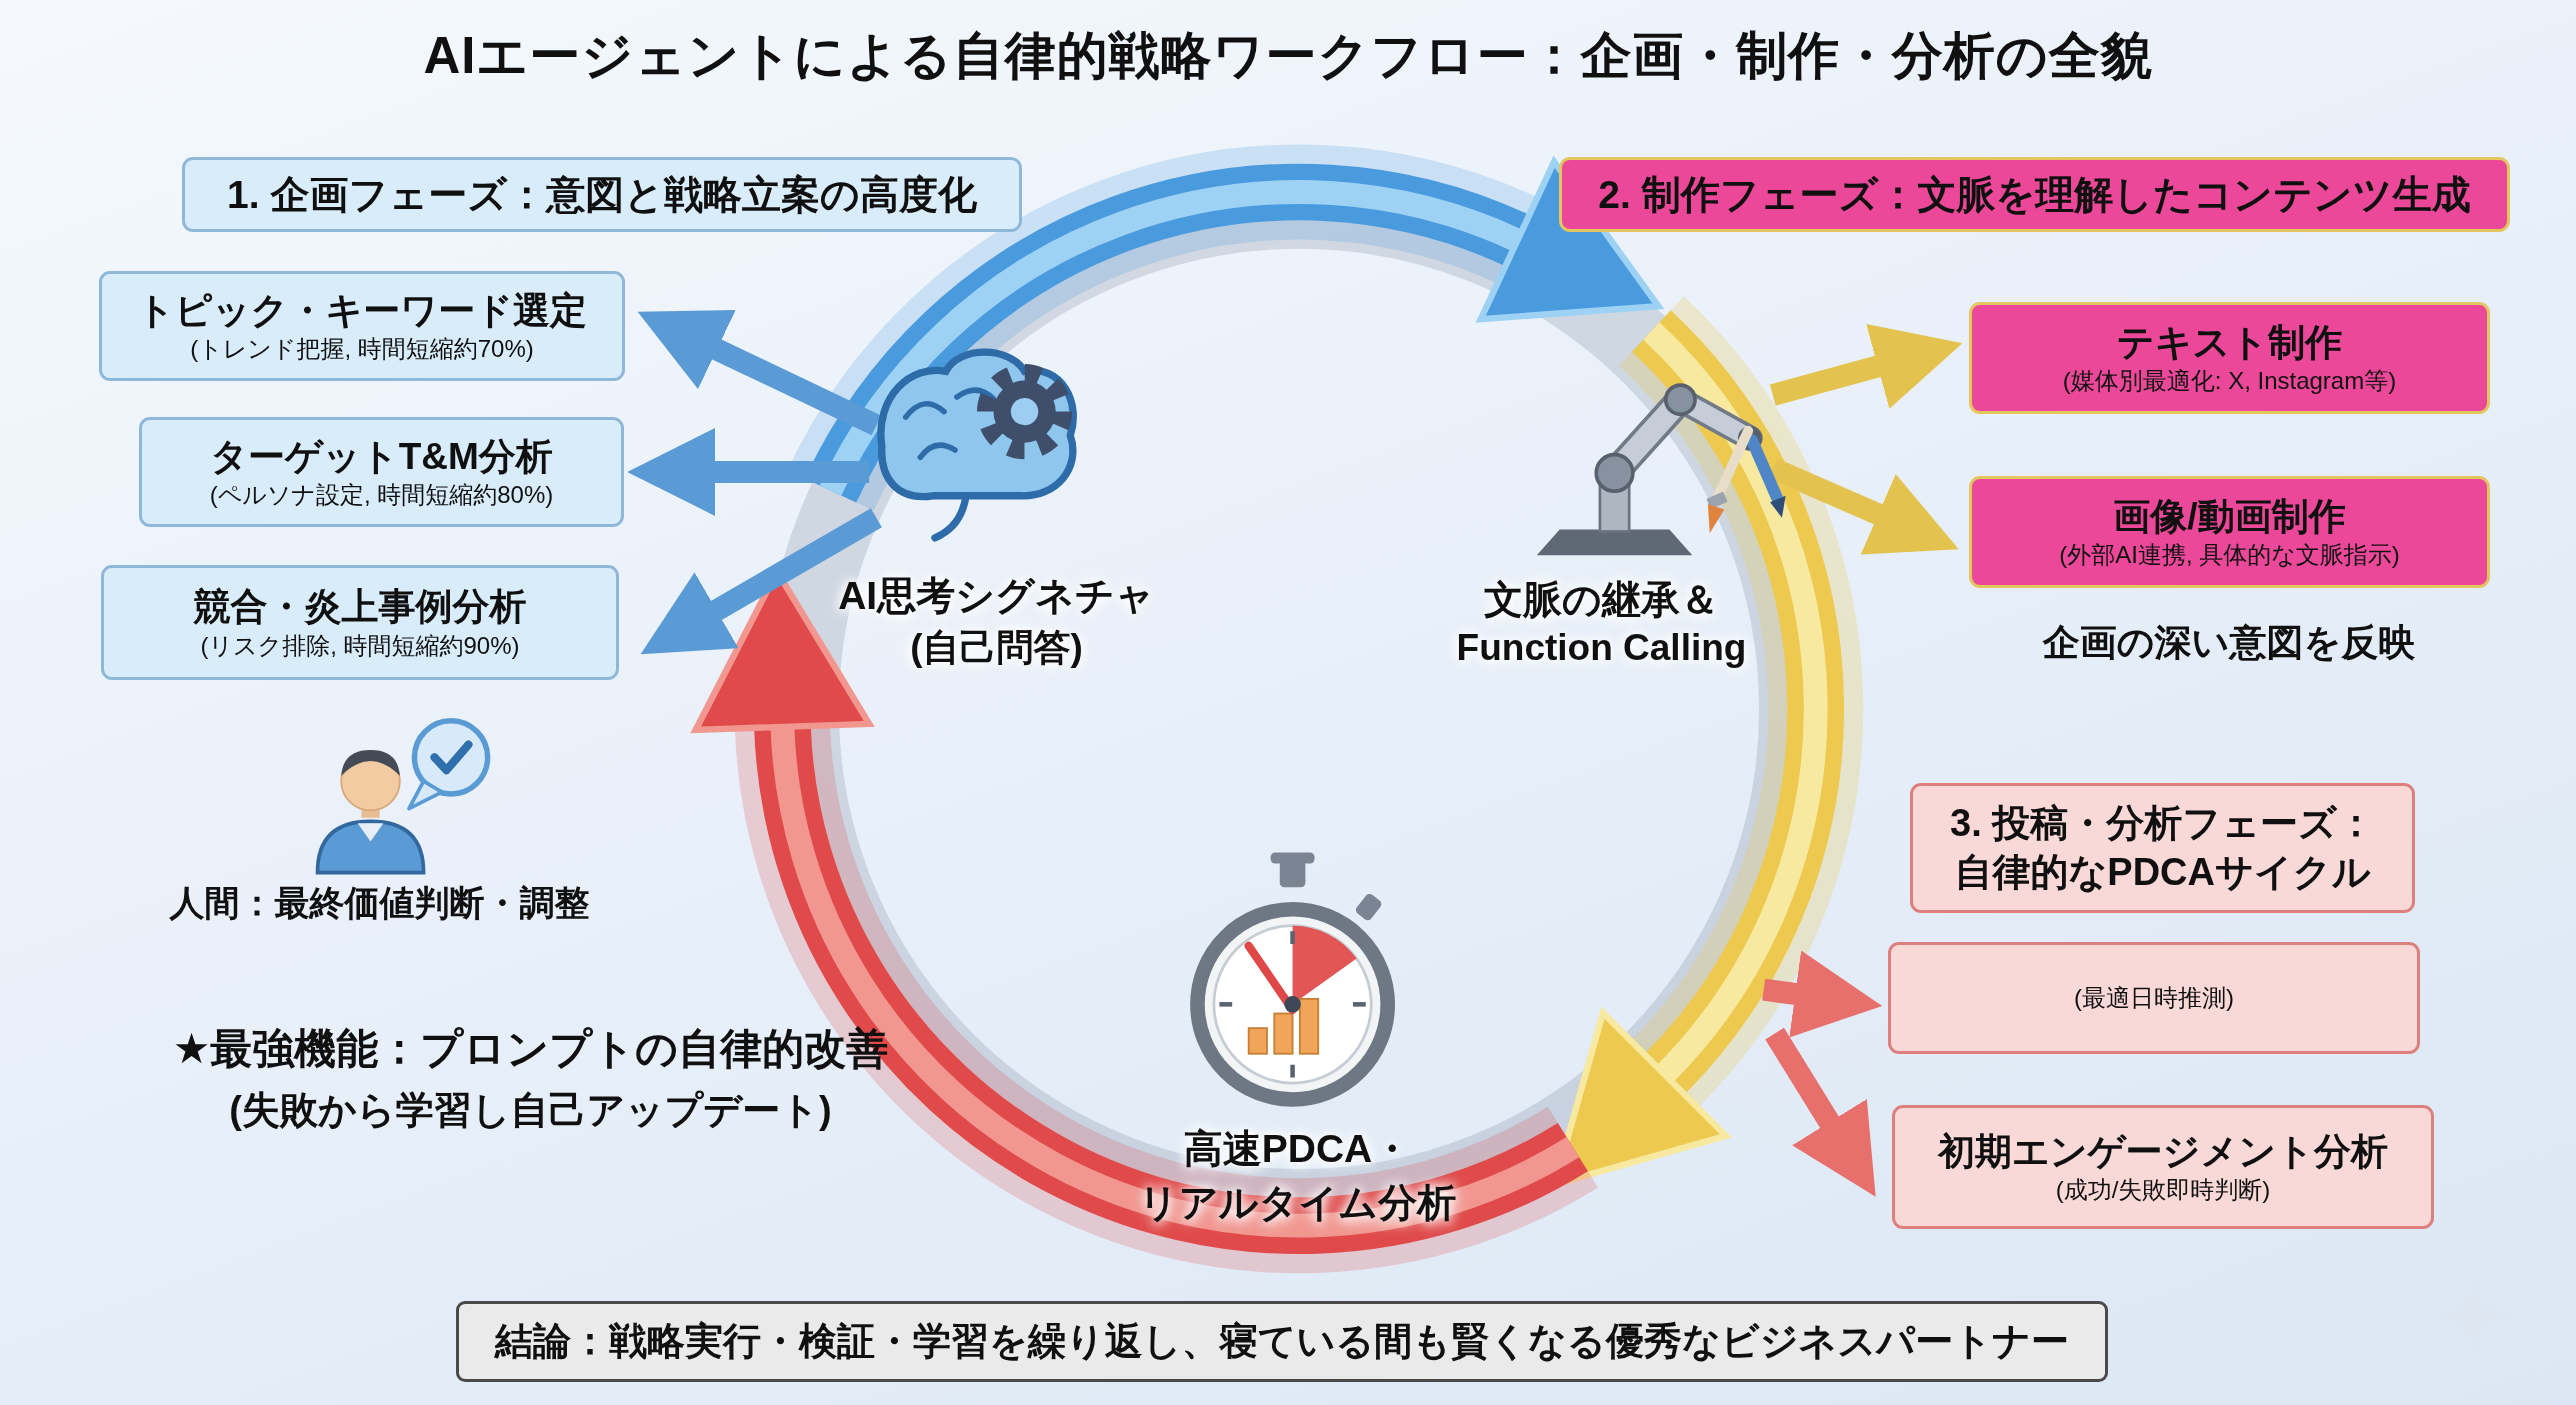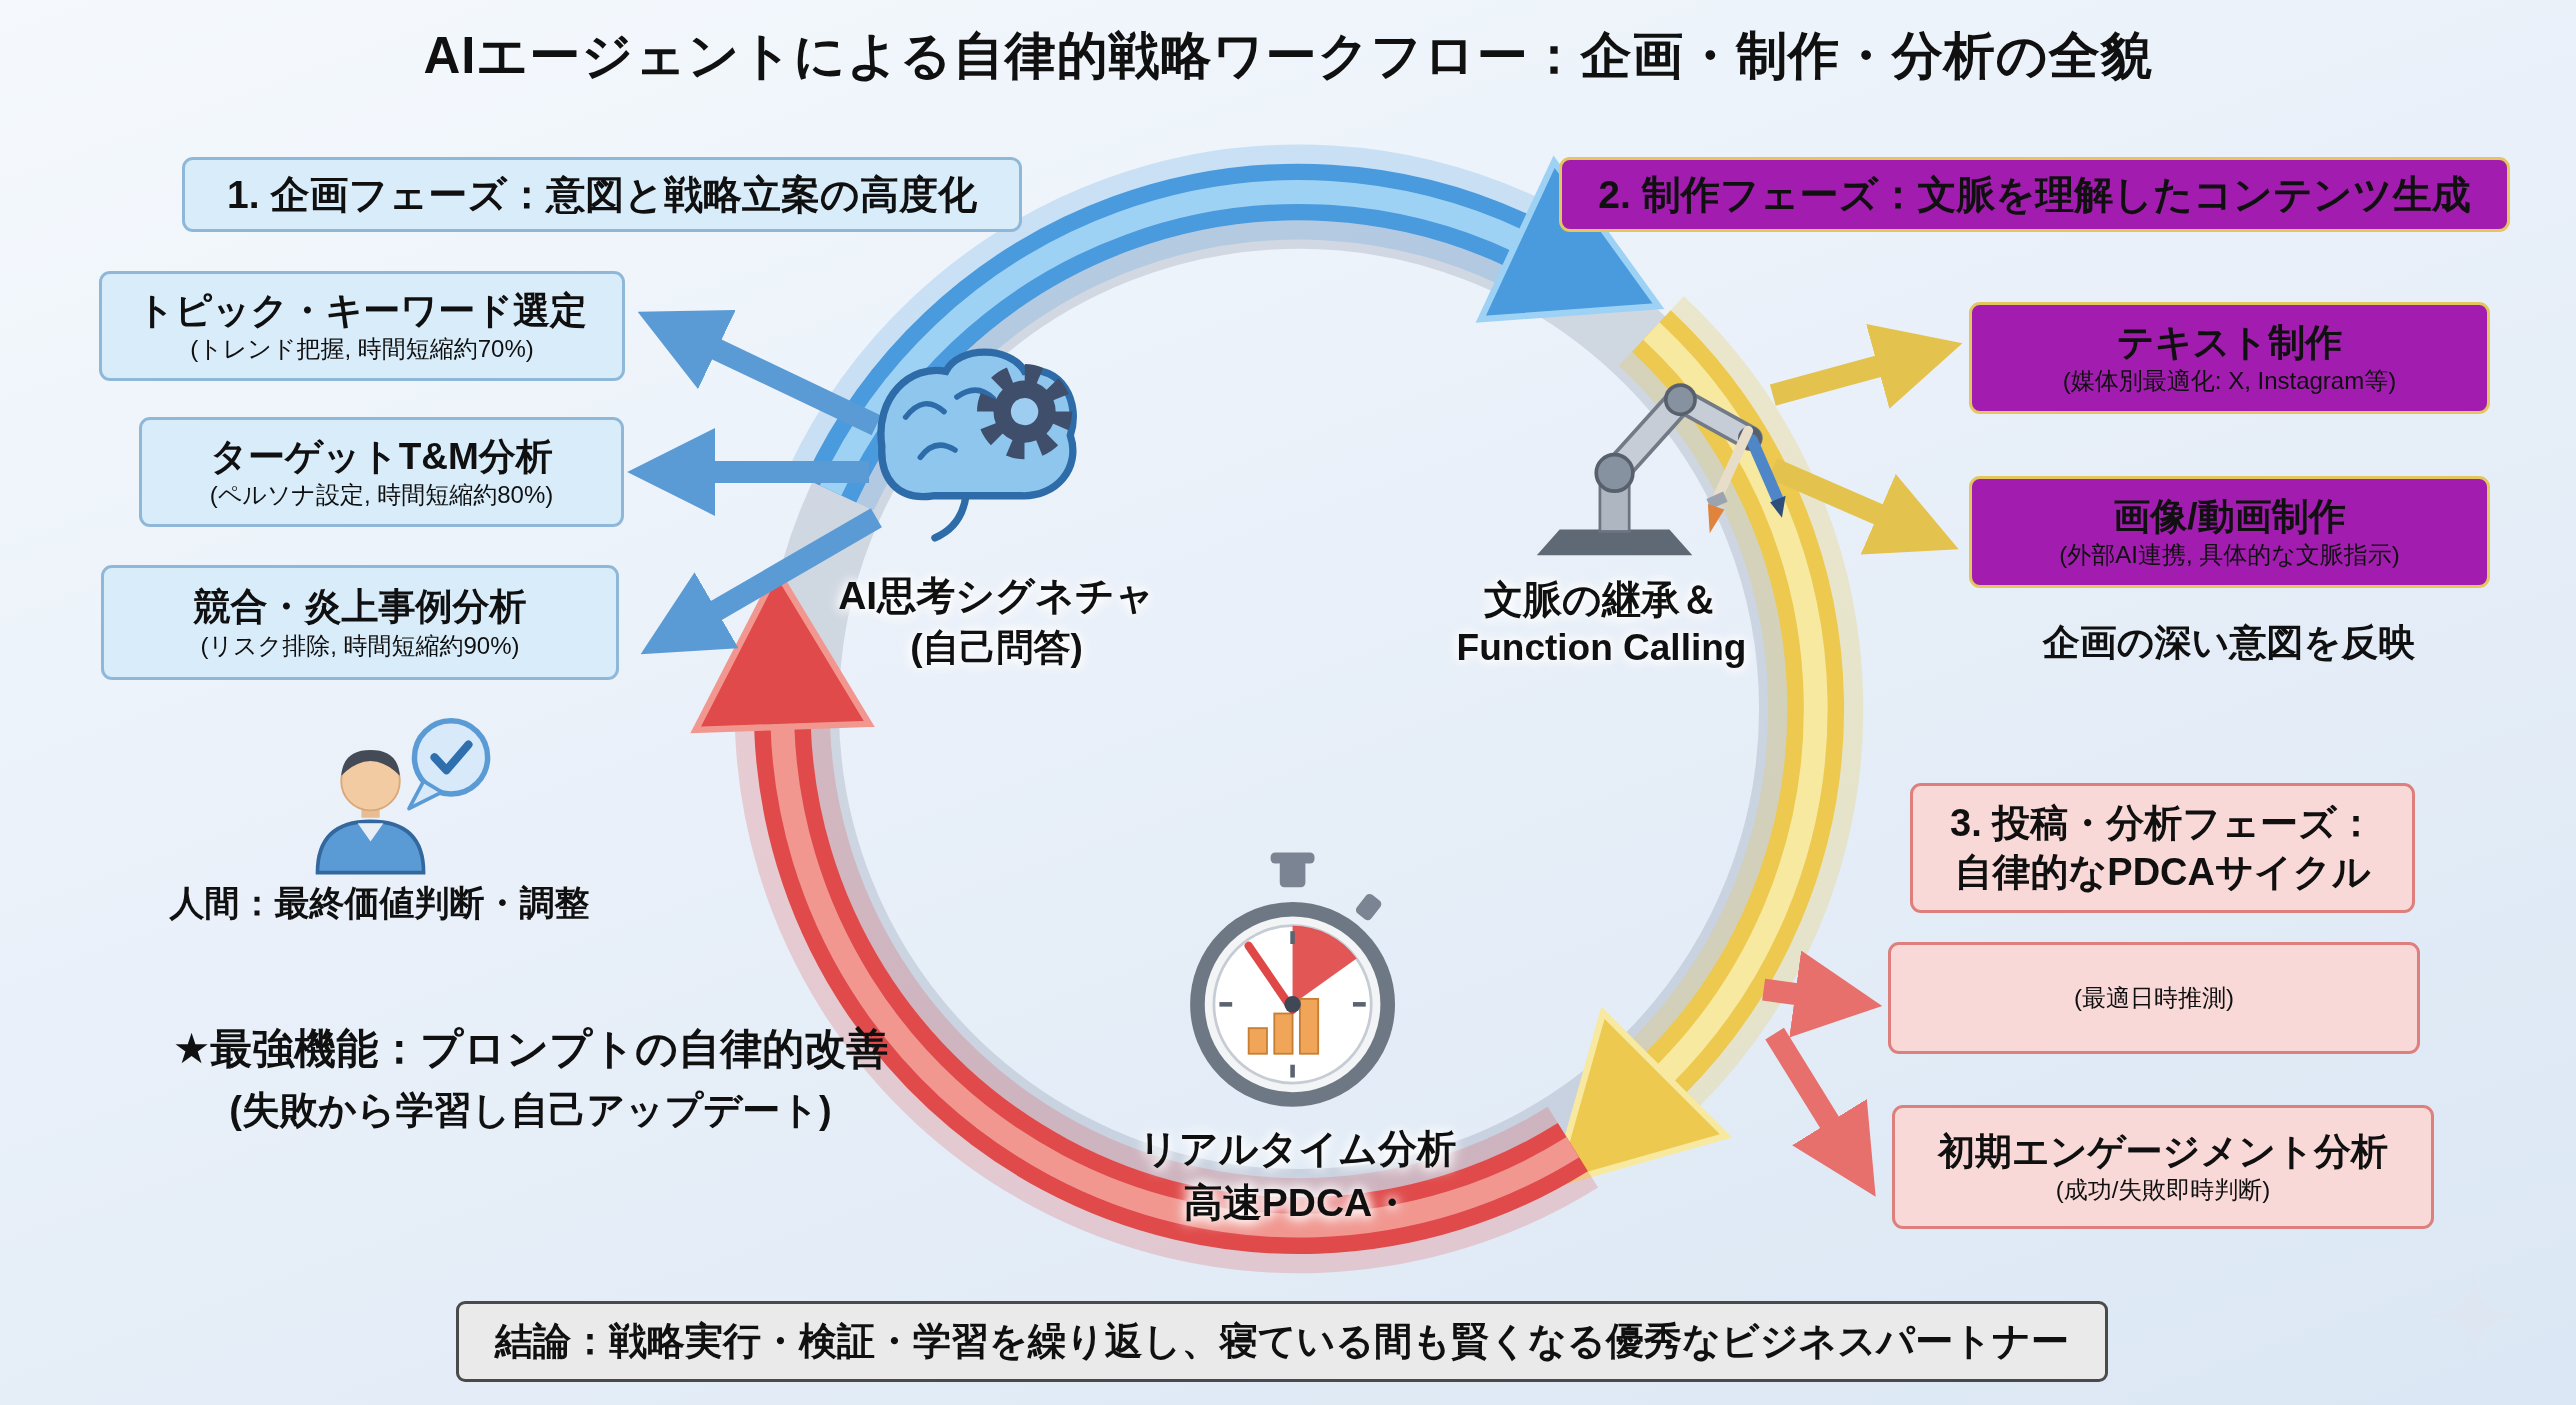--- a/index.html
+++ b/index.html
@@ -16,21 +16,21 @@
     text-align:center; font-size:51px; font-weight:bold; letter-spacing:0.9px;
   }
   .box {
     position:absolute; border-radius:11px; text-align:center;
     display:flex; flex-direction:column; justify-content:center;
     padding:5.5px 12.8px; line-height:1.28;
   }
   .box .t { font-weight:bold; font-size:37px; }
   .box .s { font-weight:normal; font-size:24px; }
   .blue  { background:#d9ecfa; border:3.7px solid #8fb8d8; }
-  .yellow{ background:#a21caf; border:3.7px solid #e3c65e; }
+  .yellow{ background:#ec4899; border:3.7px solid #e3c65e; }
   .pink  { background:#f9d9d8; border:3.7px solid #dd7f7c; }
   .gray  { background:#eaeaea; border:3.7px solid #4a4a4a; }
   .hdr { font-weight:bold; font-size:39px; }
   .lbl { position:absolute; text-align:center; font-weight:bold; }
   .glow { text-shadow:0 0 9.1px #fff,0 0 16.5px #fff,0 1.8px 12.8px rgba(255,255,255,.95); }
   .ln1 { font-size:39px; }
   .ln2 { font-size:37px; }
 </style>
 </head>
 <body>
@@ -183,22 +183,22 @@
 
 <div class="lbl glow" style="left:768px; top:569px; width:457px;">
   <div class="ln1">AI思考シグネチャ</div>
   <div class="ln2">(自己問答)</div>
 </div>
 <div class="lbl glow" style="left:1373px; top:573px; width:457px;">
   <div class="ln1">文脈の継承＆</div>
   <div class="ln2">Function Calling</div>
 </div>
 <div class="lbl glow" style="left:1069px; top:1122px; width:457px;">
+  <div class="ln1">高速PDCA・</div>
   <div class="ln1">リアルタイム分析</div>
-  <div class="ln1">高速PDCA・</div>
 </div>
 
 <div class="box yellow hdr" style="left:1559px; top:157px; width:951px; height:75px;">
   <div>2. 制作フェーズ：文脈を理解したコンテンツ生成</div>
 </div>
 
 <div class="box yellow" style="left:1969px; top:302px; width:521px; height:112px;">
   <div class="t">テキスト制作</div>
   <div class="s">(媒体別最適化: X, Instagram等)</div>
 </div>

